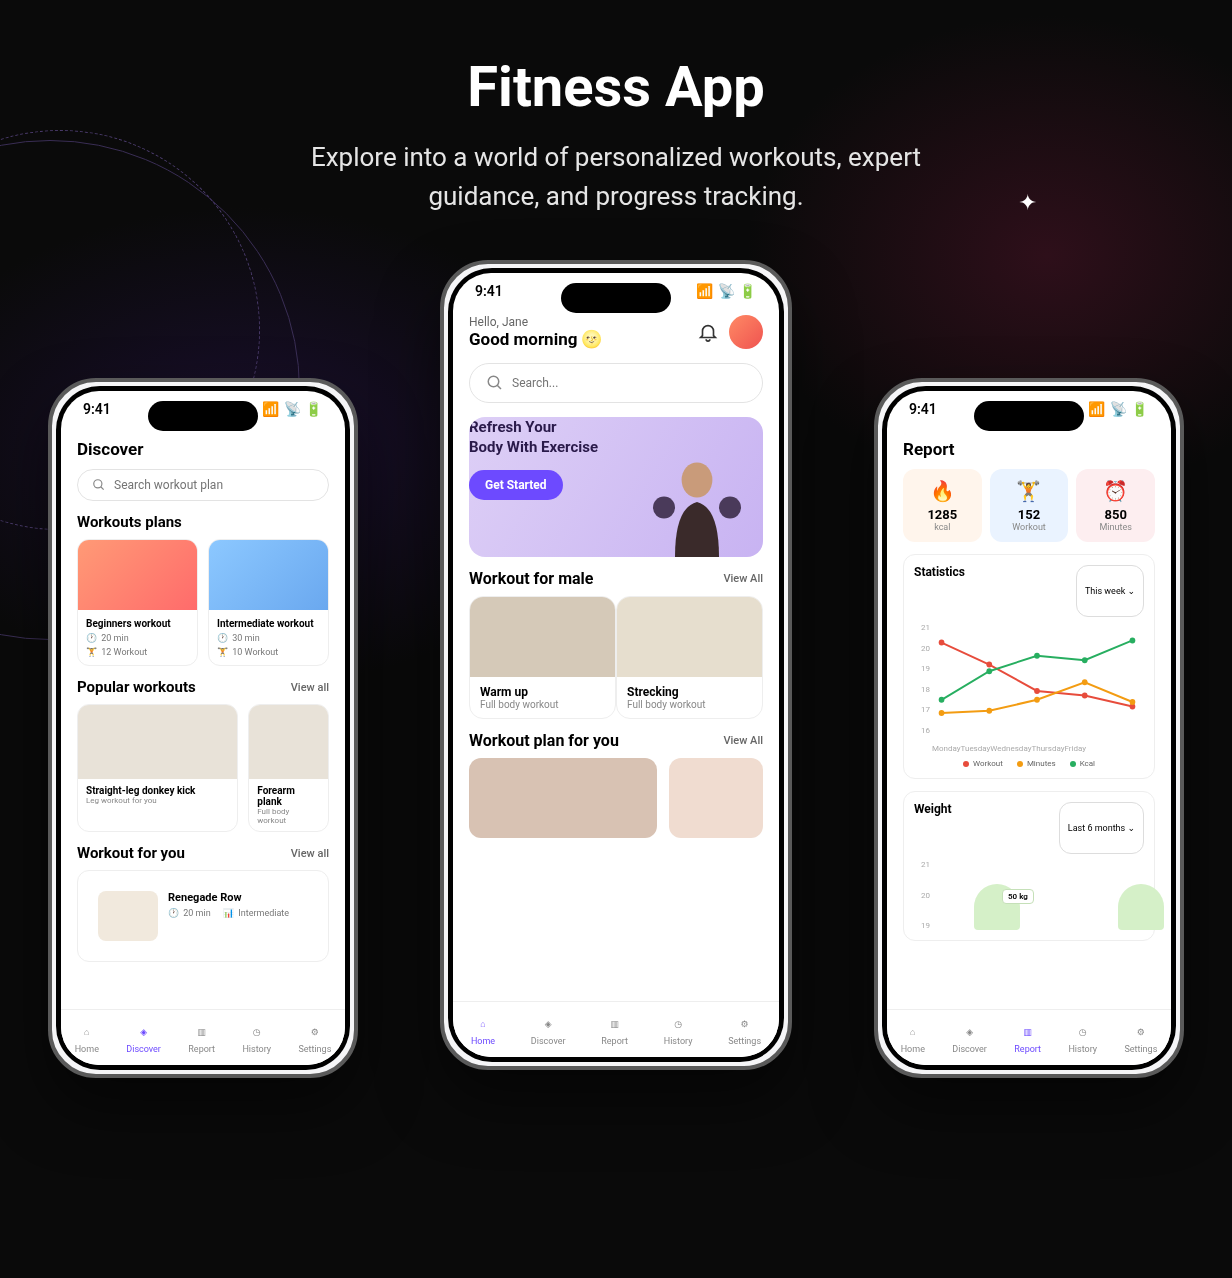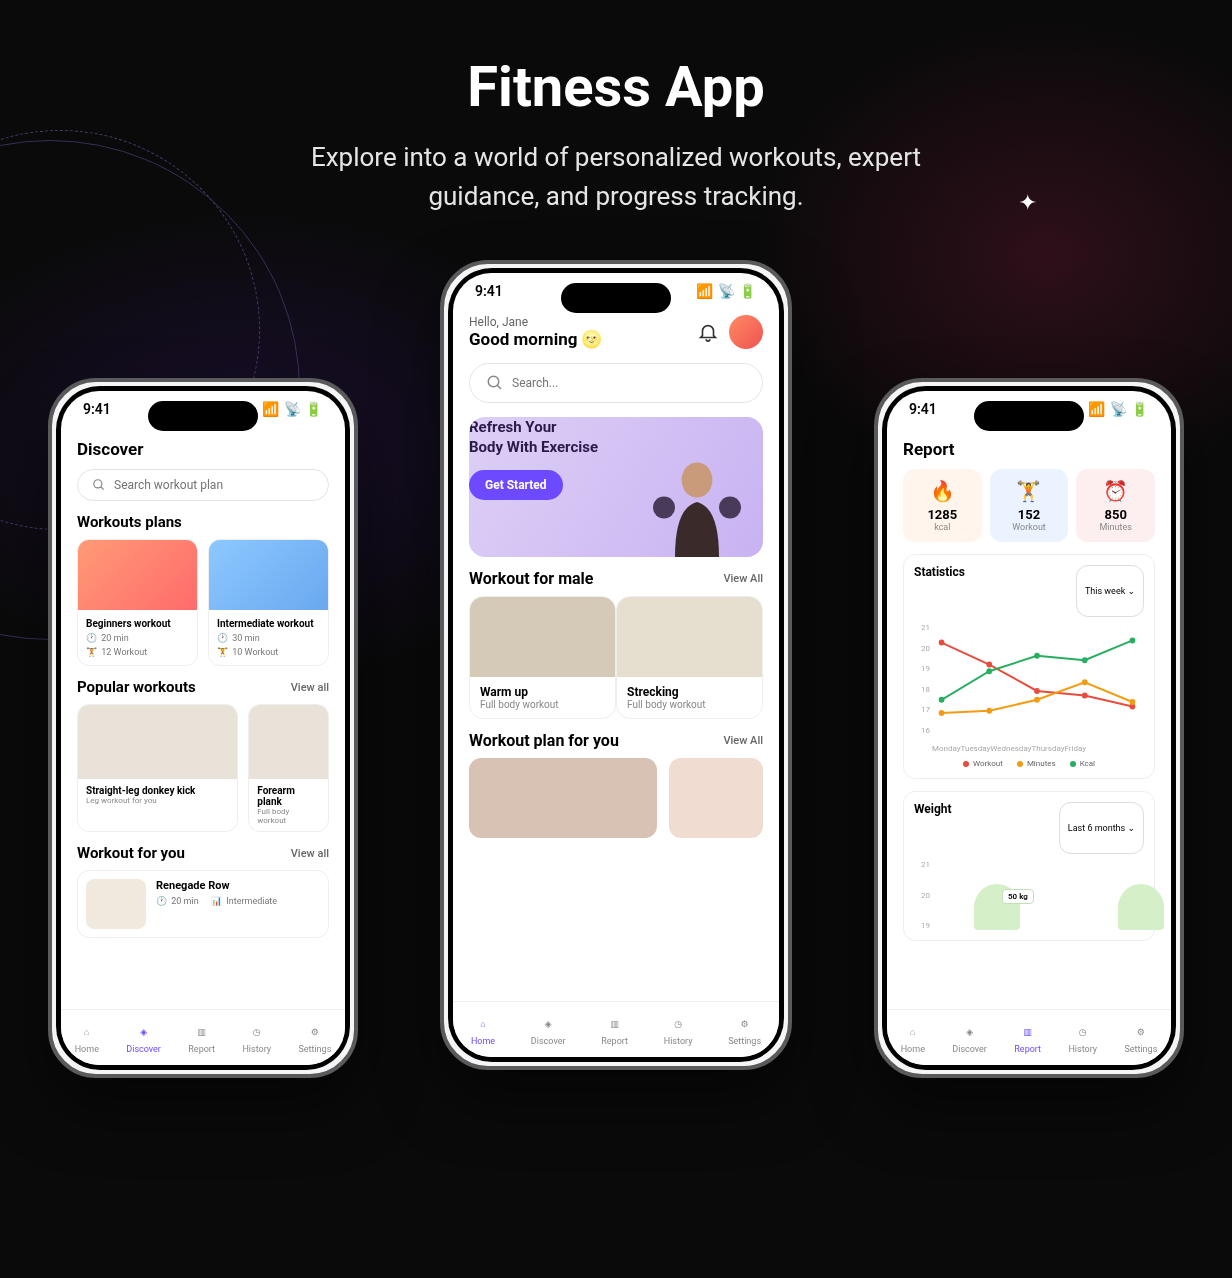--- a/index.html
+++ b/index.html
@@ -49,21 +49,21 @@
 
 .popular-row{display:flex;gap:10px;overflow:hidden}
 .pop-card{border-radius:12px;overflow:hidden;border:1px solid #eee}
 .pop-card.big{width:180px}
 .pop-card.sm{width:90px}
 .pop-img{height:74px;background:#e8e2d8}
 .pop-body{padding:6px 8px}
 .pop-body .pt{font-size:10px;font-weight:700}
 .pop-body .ps{font-size:8px;color:#888}
 
-.wfy-card{display:flex;gap:10px;border:1px solid #eee;border-radius:12px;padding:8px}
+.wfy-card{display:flex;gap:10px;border:1px solid #eee;border-radius:12px;padding:20px}
 .wfy-img{width:60px;height:50px;border-radius:8px;background:#f1e9dd}
 .wfy-body .pt{font-size:11px;font-weight:700}
 
 
 .greet{margin-top:6px;display:flex;justify-content:space-between;align-items:center}
 .greet-text .hello{font-size:12px;color:#666}
 .greet-text .gm{font-size:17px;font-weight:700}
 .greet-right{display:flex;gap:10px;align-items:center}
 .bell{width:22px;height:22px}
 .avatar{width:34px;height:34px;border-radius:50%;background:linear-gradient(135deg,#ff8a65,#ef5350)}

